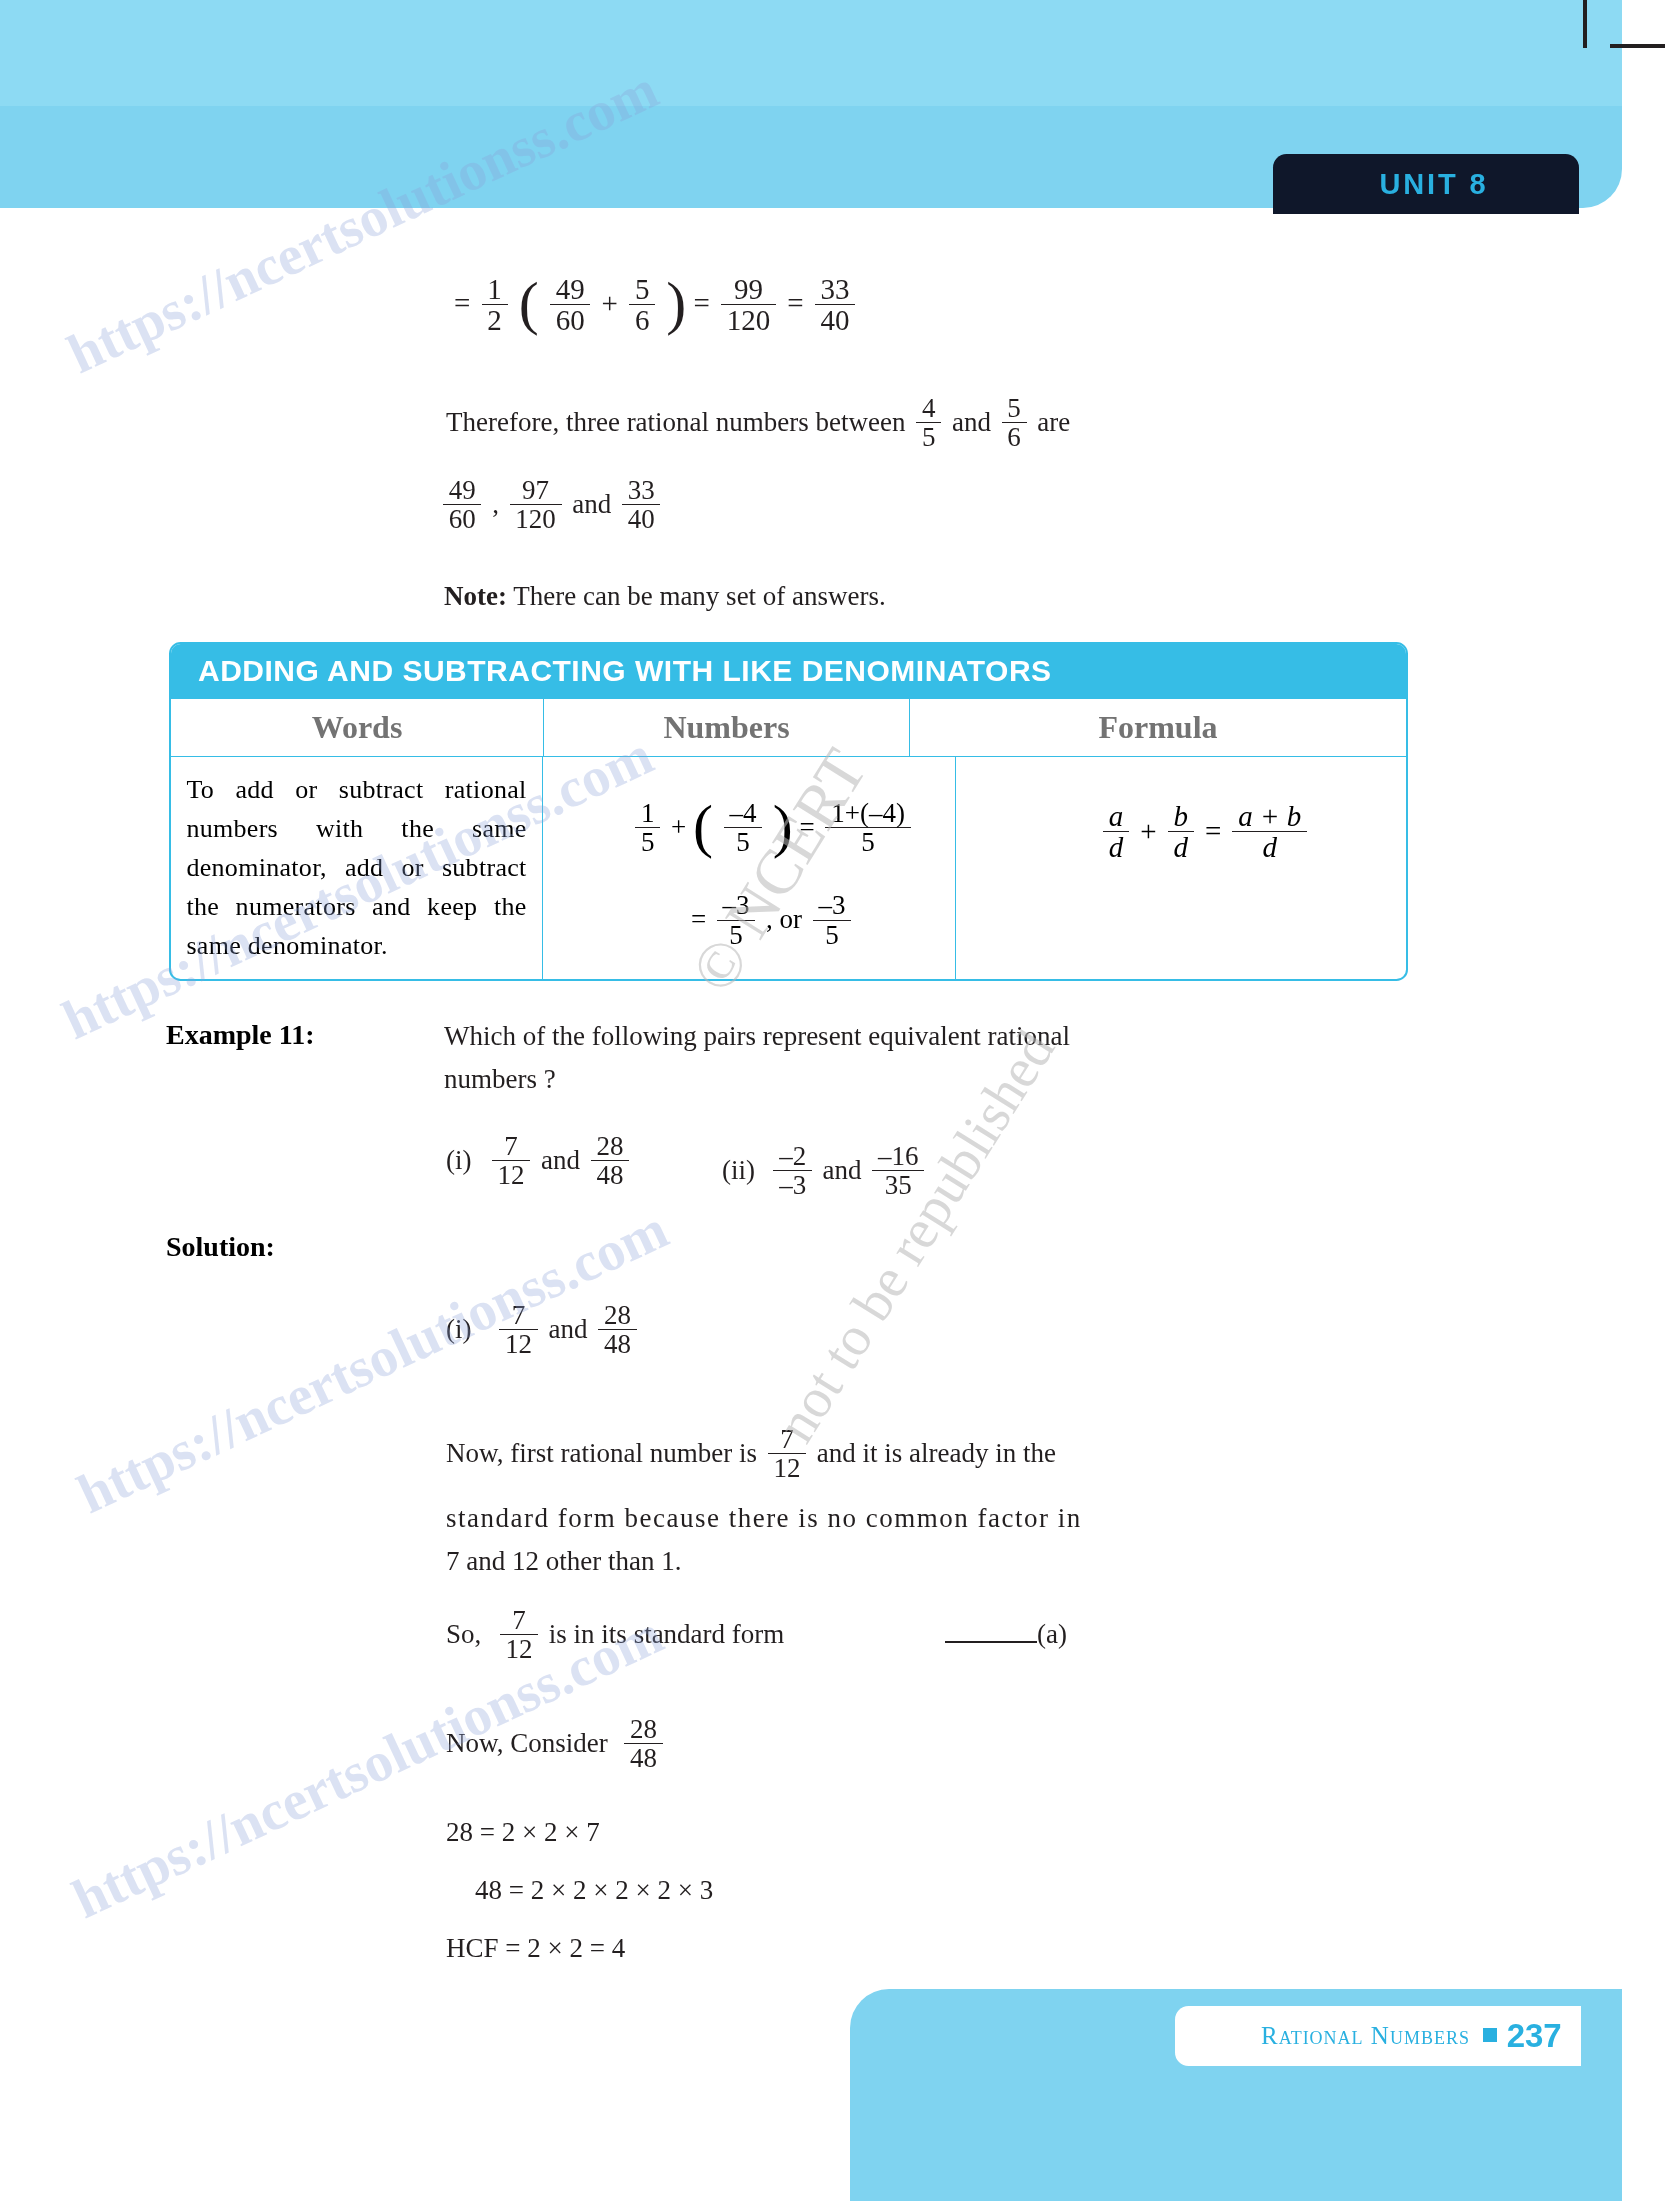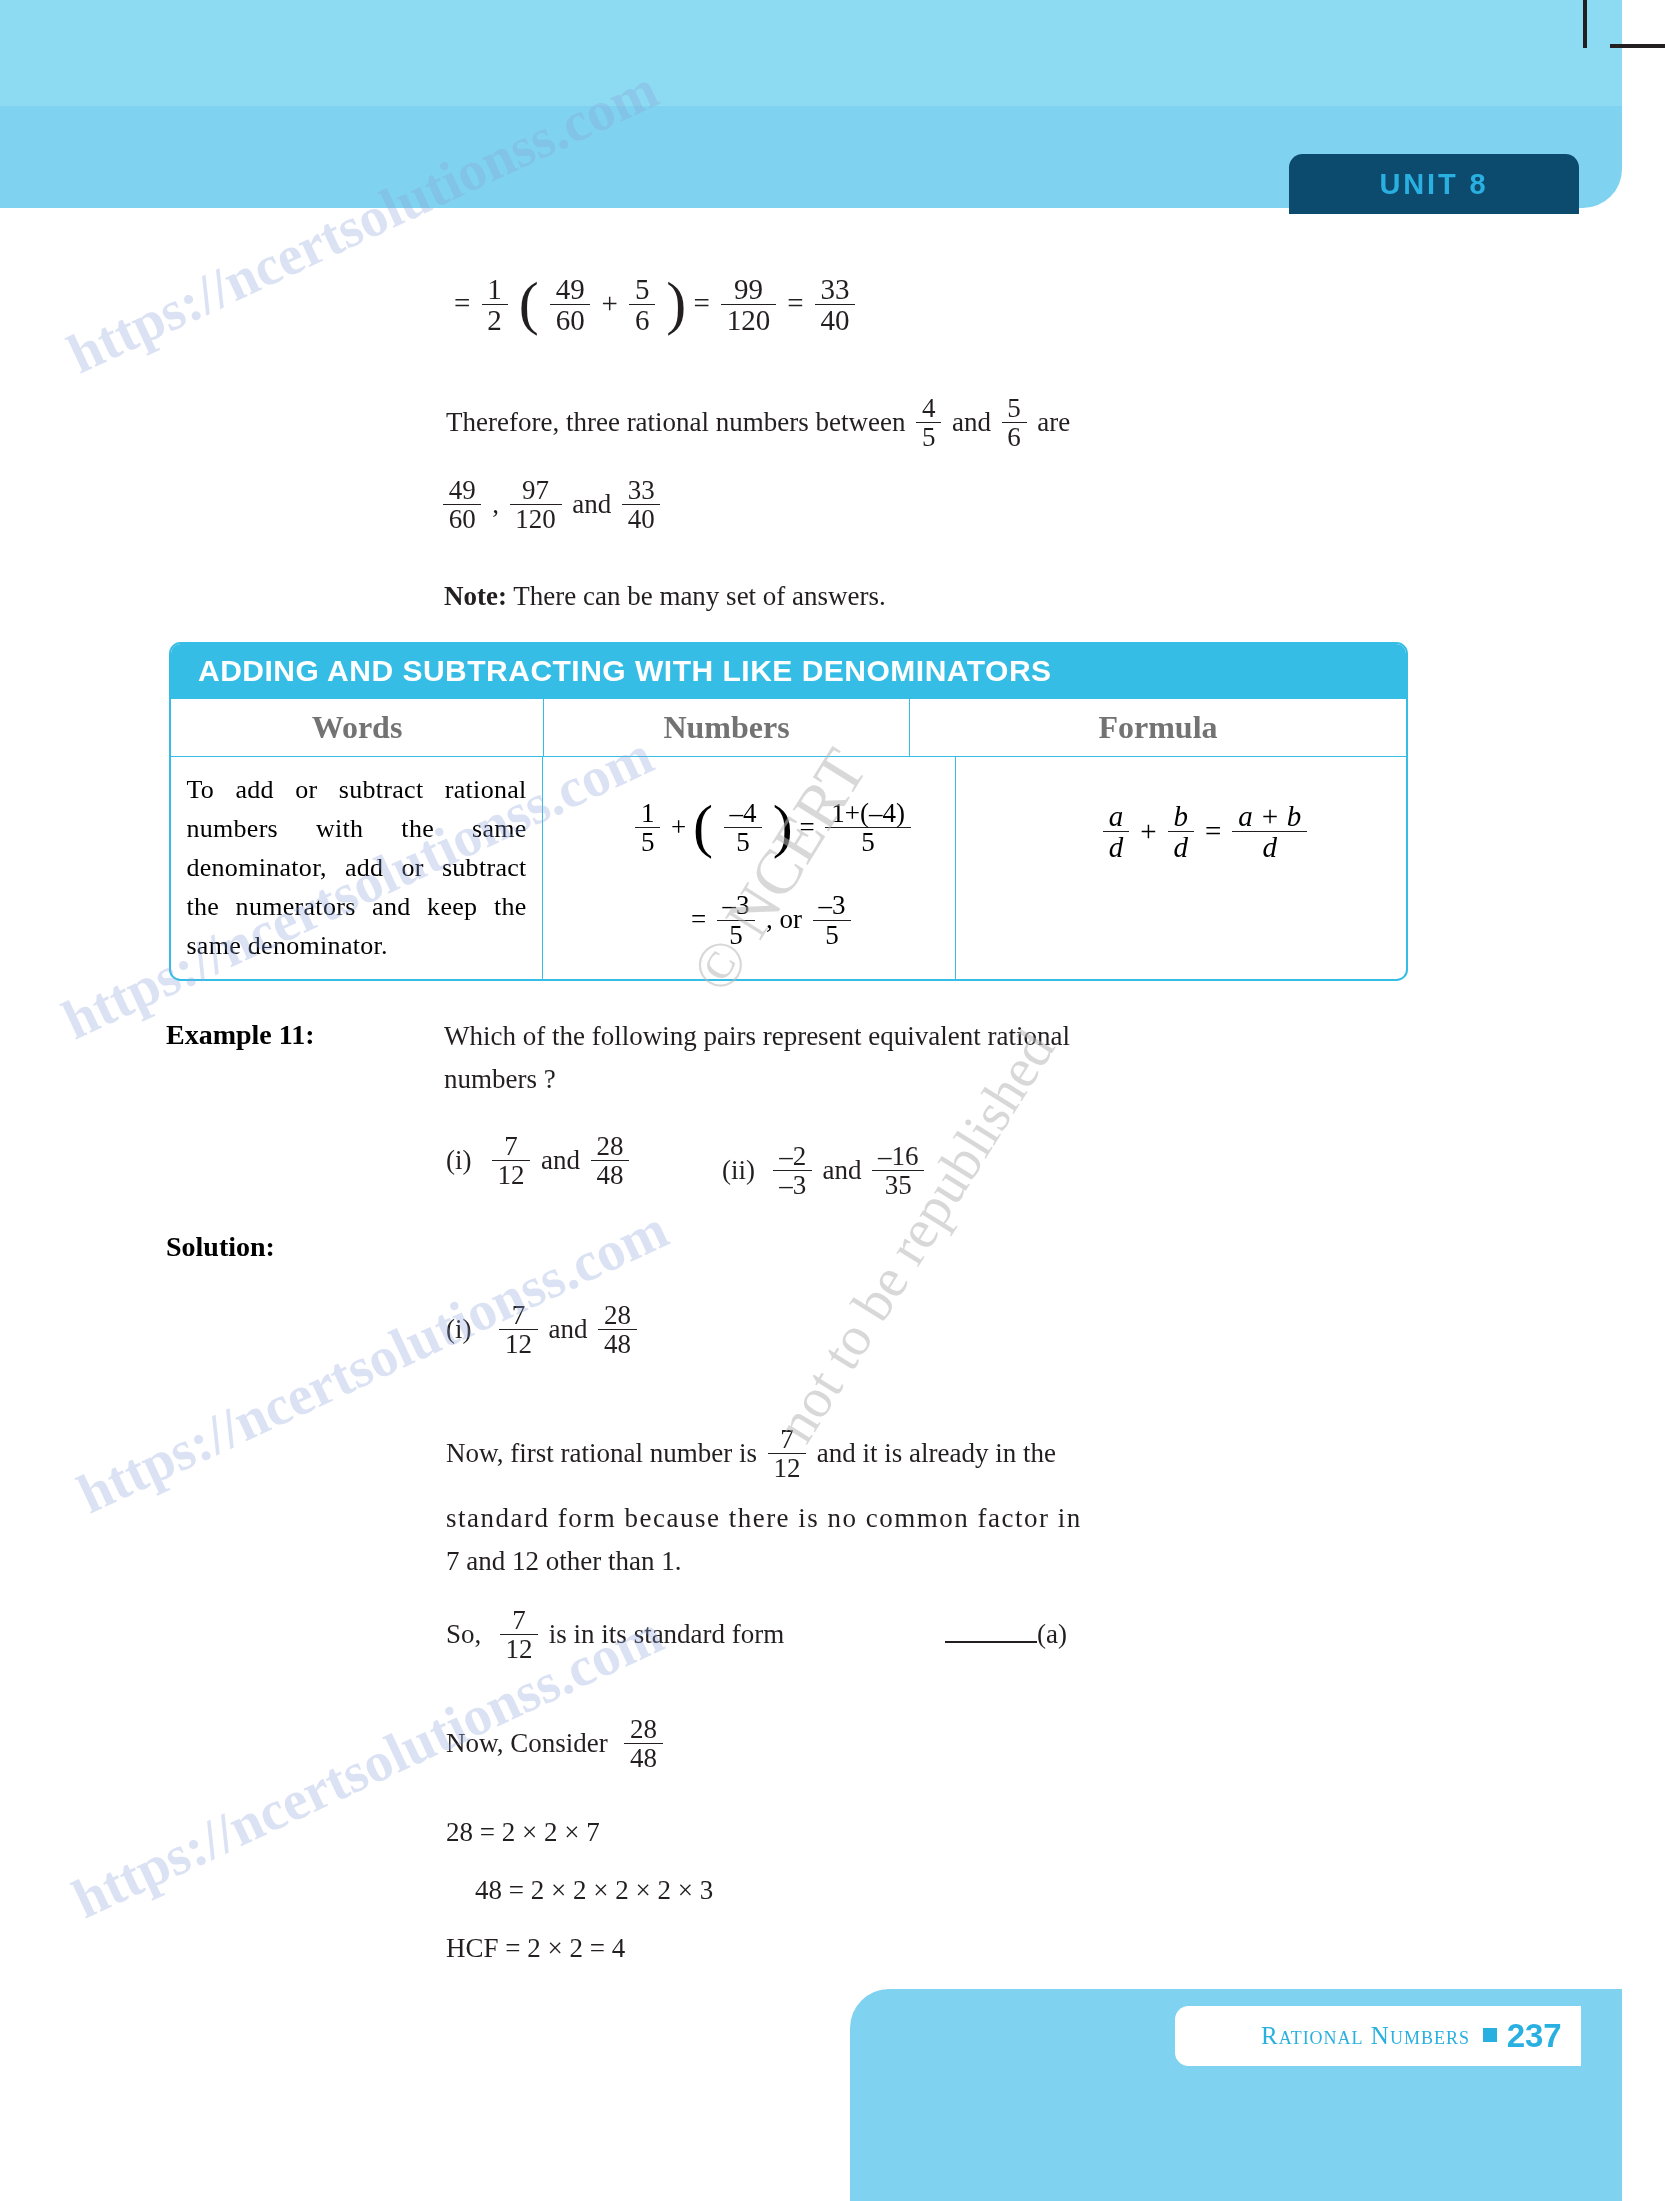--- a/index.html
+++ b/index.html
@@ -39,26 +39,27 @@
   .crop-mark-v {
     position: absolute;
     background: #231f20;
   }
   .unit-tab {
     position: absolute;
     right: 87px;
     top: 154px;
     width: 290px;
     height: 60px;
-    background: #0c4a6e;
+    background: #0f172a;
     border-top-left-radius: 13.5px;
     border-top-right-radius: 13.5px;
     display: flex;
     align-items: center;
     justify-content: center;
+    padding-left: 16px;
   }
   .unit-tab span {
     font-family: "Liberation Sans", sans-serif;
     font-weight: bold;
     font-size: 29px;
     letter-spacing: 2.9px;
     color: #29b0e0;
   }
 
   

